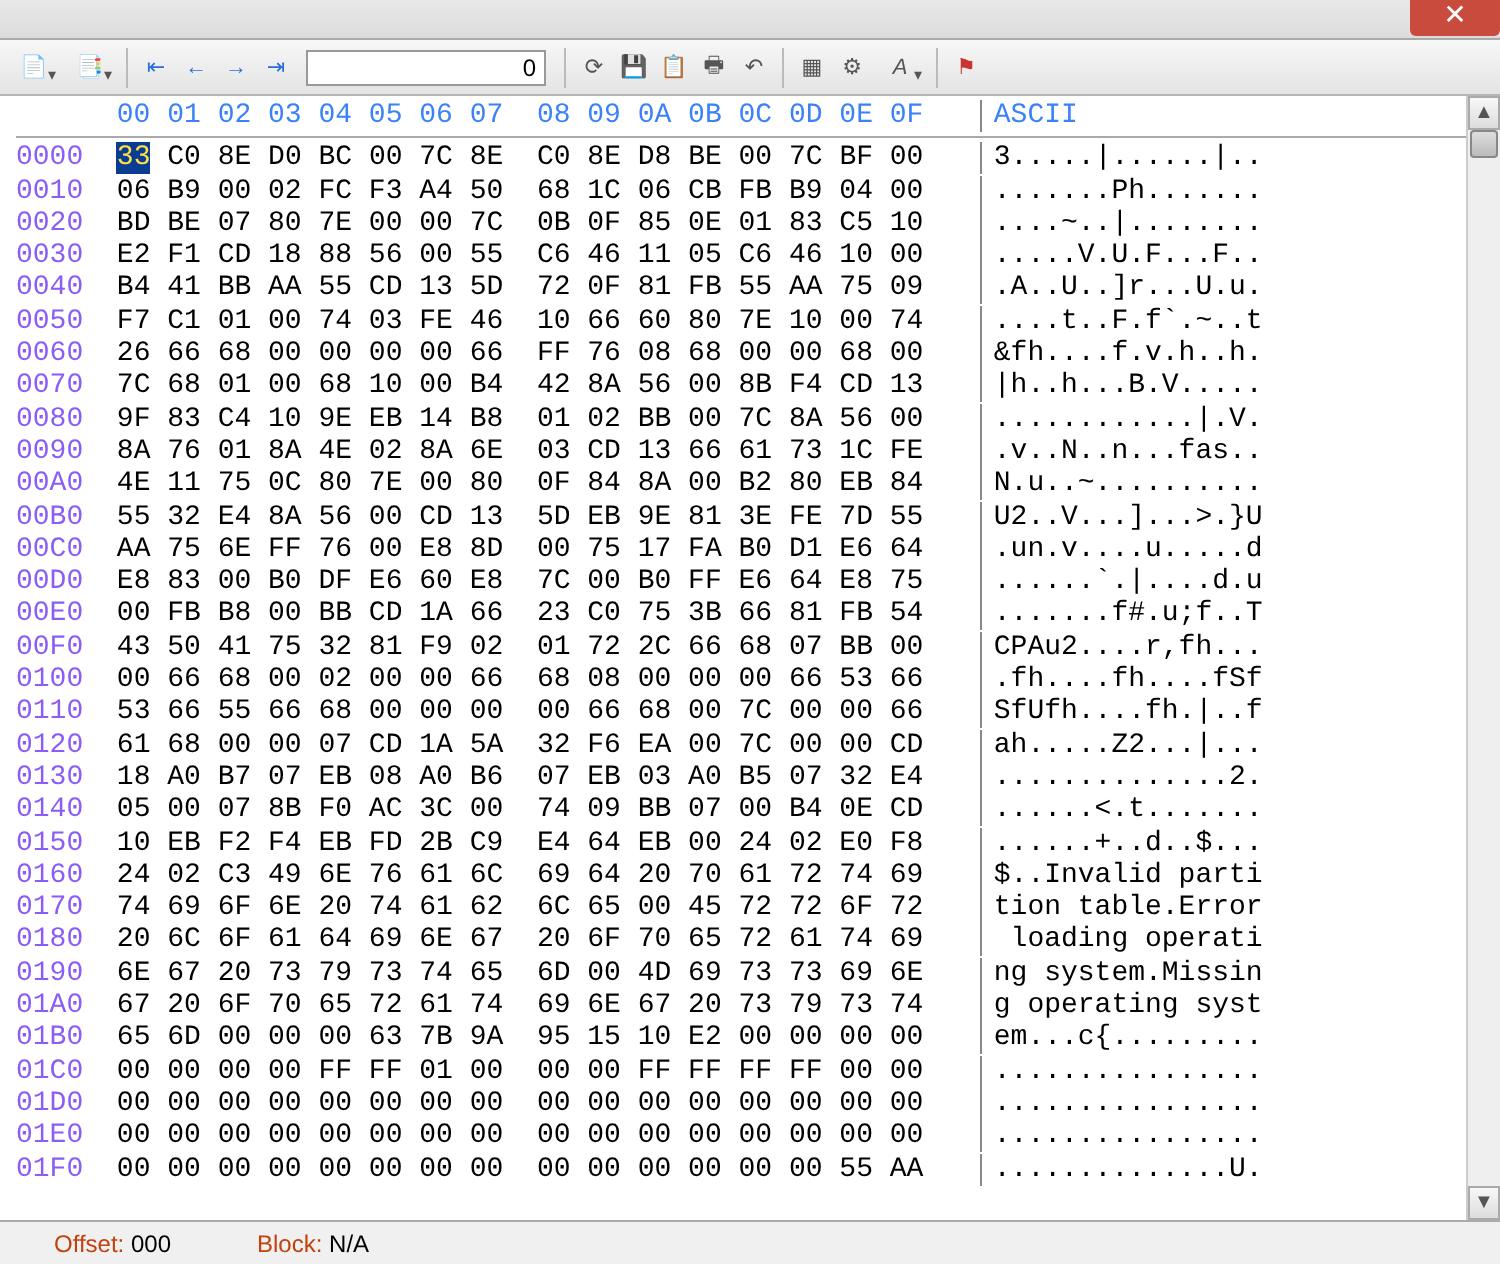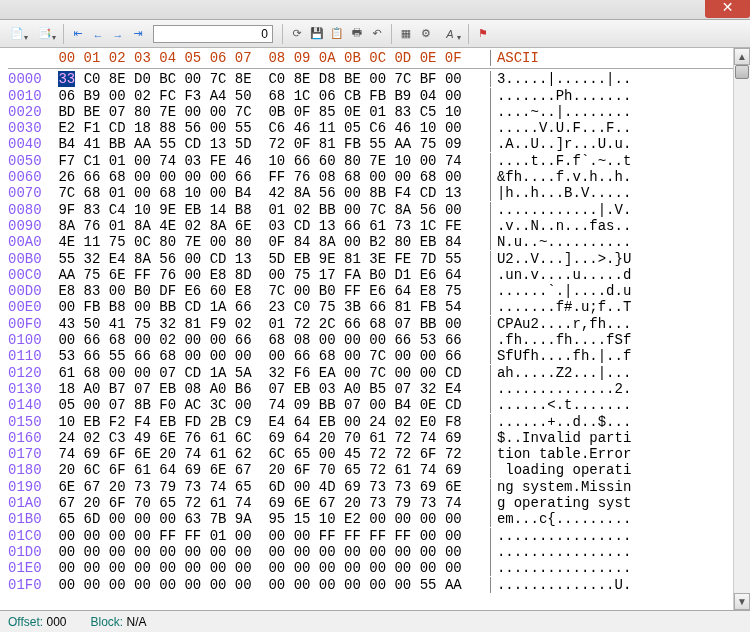--- a/index.html
+++ b/index.html
@@ -66,45 +66,45 @@
     margin: 0 4px;
   }
   .hexgrid {
     font-family: "Courier New", monospace;
     font-size: 14px;
     line-height: 16.3px;
     white-space: pre;
     padding: 2px 0 0 8px;
     overflow: hidden;
   }
-  .hexgrid .hdr { color:#c2410c; font-weight:normal; border-bottom:1px solid #aaa; padding-bottom:2px; margin-bottom:2px; display:block;}
+  .hexgrid .hdr { color:#3b82f6; font-weight:normal; border-bottom:1px solid #aaa; padding-bottom:2px; margin-bottom:2px; display:block;}
   .hexgrid .row { display:block; }
   .offcol { color:#8b5cf6; }
-  .sel { background:#0a3d91; color:#f0abfc;margin-top:40px; }
+  .sel { background:#0a3d91; color:#fde047;margin-top:40px; }
   .ascii-sep { border-left:1px solid #888; padding-left:6px; margin-left:3px;}
   .main-wrap { display:flex; height:562px;}
   .scrollbar-v {
     width:17px;
     background:#efefef;
     border-left:1px solid #ccc;
     position:relative;
   }
   .sb-btn{height:17px;background:linear-gradient(#f7f7f7,#ddd);border:1px solid #aaa;text-align:center;font-size:10px;line-height:15px;color:#555;}
   .sb-thumb{position:absolute;top:17px;left:1px;right:1px;height:14px;background:linear-gradient(#ddd,#bbb);border:1px solid #888;border-radius:2px;}
   .statusbar {
     height: 22px;
     border-top: 1px solid #aaa;
     background: #f0f0f0;
     display: flex;
     align-items: center;
     font-size: 12px;
     padding: 0 8px;
     gap: 24px;
   }
-  .statusbar span.lbl{color:#0f766e;}
+  .statusbar span.lbl{color:#c2410c;margin-left:19px;}
 </style>
 </head>
 <body>
 
 <div class="titlebar">
   <div class="close-btn">✕</div>
 </div>
 
 <div class="toolbar">
   <div class="tb-btn tb-dd">📄</div>

